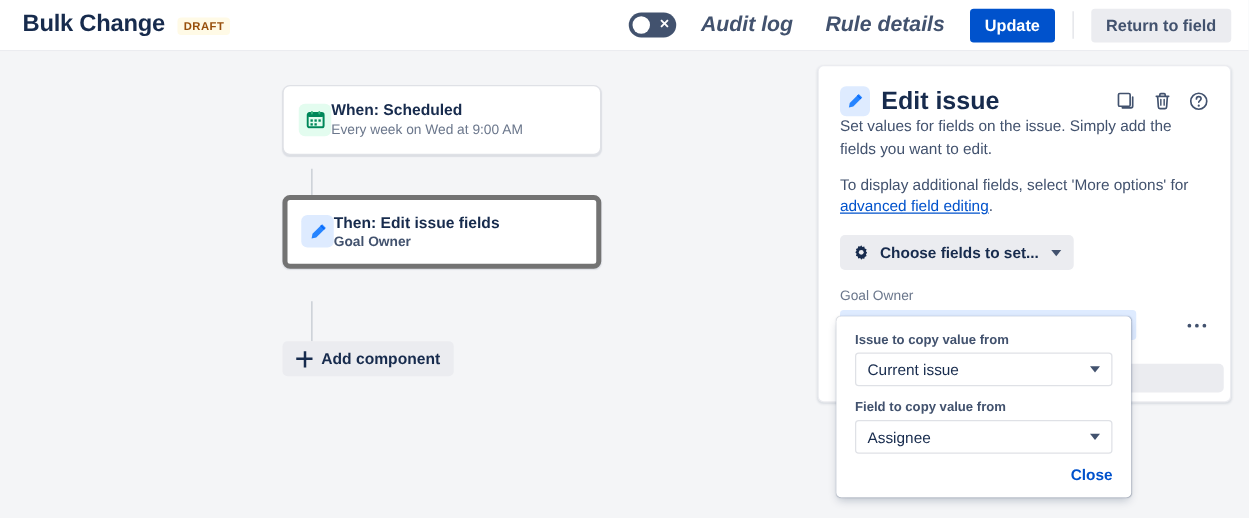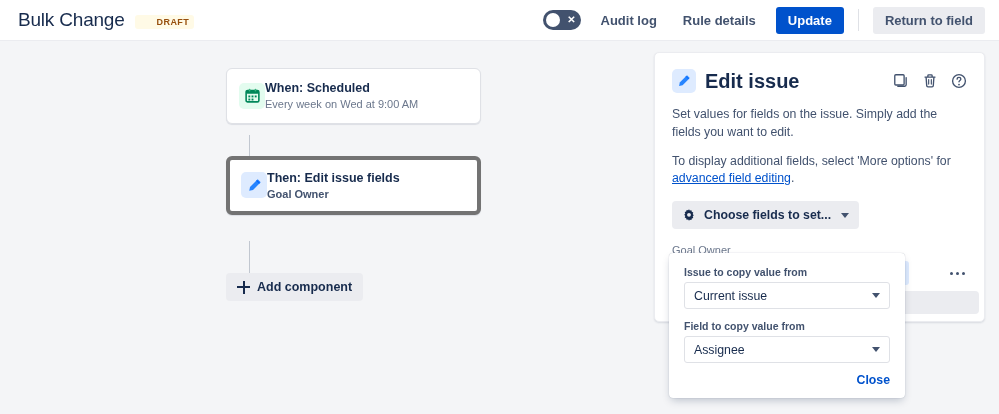--- a/index.html
+++ b/index.html
@@ -13,39 +13,39 @@
   #app { position: relative; width: 999px; height: 414px; background: #f4f5f7; }
 
   
   .header {
     position: absolute; top: 0; left: 0; width: 999px; height: 41px;
     background: #ffffff;
     display: flex; align-items: center;
     border-bottom: 1px solid #ebecf0;
   }
   .title-wrap { display: flex; align-items: baseline; gap: 10px; padding-left: 18px; }
-  .page-title { font-size: 19px; font-weight: 400; color: #172b4d; letter-spacing: -0.2px; }
+  .page-title { font-size: 19px; font-weight: 700; color: #172b4d; letter-spacing: -0.2px; }
   .draft-badge {
     font-size: 9px; font-weight: 700; letter-spacing: 0.4px;
     color: #974f0c; background: #fffae6;
-    padding: 2px 5px 2px 22px; border-radius: 3px; position: relative; top: -1px;
+    padding: 2px 5px 2px 5px; border-radius: 3px; position: relative; top: -1px;
   }
   .header-right {
     margin-left: auto; display: flex; align-items: center; gap: 14px; padding-right: 14px;
   }
   .toggle {
     width: 38px; height: 20px; border-radius: 10px; background: #42526e;
     display: flex; align-items: center; justify-content: space-between;
     padding: 0 3px; cursor: pointer;
   }
   .toggle .knob { width: 14px; height: 14px; border-radius: 50%; background: #ffffff; }
   .toggle .xmark { color: #ffffff; font-size: 10px; line-height: 1; margin-right: 2px; font-weight: 600; }
   .hdr-link {
-    font-size: 13px; font-weight: 600; color: #42526e; cursor: pointer;
-    padding: 5px 6px; border-radius: 3px; white-space: nowrap;
+    font-size: 17px; font-weight: 600; color: #42526e; cursor: pointer;
+    padding: 5px 6px; border-radius: 3px; white-space: nowrap; font-style: italic;
   }
   .btn-primary {
     font-size: 13px; font-weight: 600; color: #ffffff; background: #0052cc;
     border: none; border-radius: 3px; padding: 6px 12px; cursor: pointer;
     font-family: inherit; white-space: nowrap;
   }
   .vdivider { width: 1px; height: 22px; background: #dfe1e6; }
   .btn-subtle {
     font-size: 13px; font-weight: 600; color: #42526e; background: #ebecf0;
     border: none; border-radius: 3px; padding: 6px 12px; cursor: pointer;
@@ -106,21 +106,21 @@
   .panel-head { display: flex; align-items: center; }
   .panel-icon {
     width: 24px; height: 24px; border-radius: 5px; background: #deebff;
     display: flex; align-items: center; justify-content: center; margin-right: 9px;
   }
   .panel-title { font-size: 20px; font-weight: 600; color: #172b4d; }
   .panel-actions { margin-left: auto; display: flex; align-items: center; gap: 13px; }
   .act-icon { cursor: pointer; display: flex; line-height: 0; }
 
   .panel-desc {
-    font-size: 12.3px; color: #42526e; line-height: 1.45; margin-top: 13px;
+    font-size: 12.3px; color: #42526e; line-height: 1.45; 
   }
   .panel-desc.second { margin-top: 11px; }
   .panel-link { color: #0052cc; text-decoration: underline; cursor: pointer; }
 
   .choose-btn {
     display: inline-flex; align-items: center; gap: 8px; margin-top: 13px;
     background: #ebecf0; border: none; border-radius: 4px;
     padding: 7px 10px; cursor: pointer; font-family: inherit;
     font-size: 12.3px; font-weight: 600; color: #172b4d;
   }

